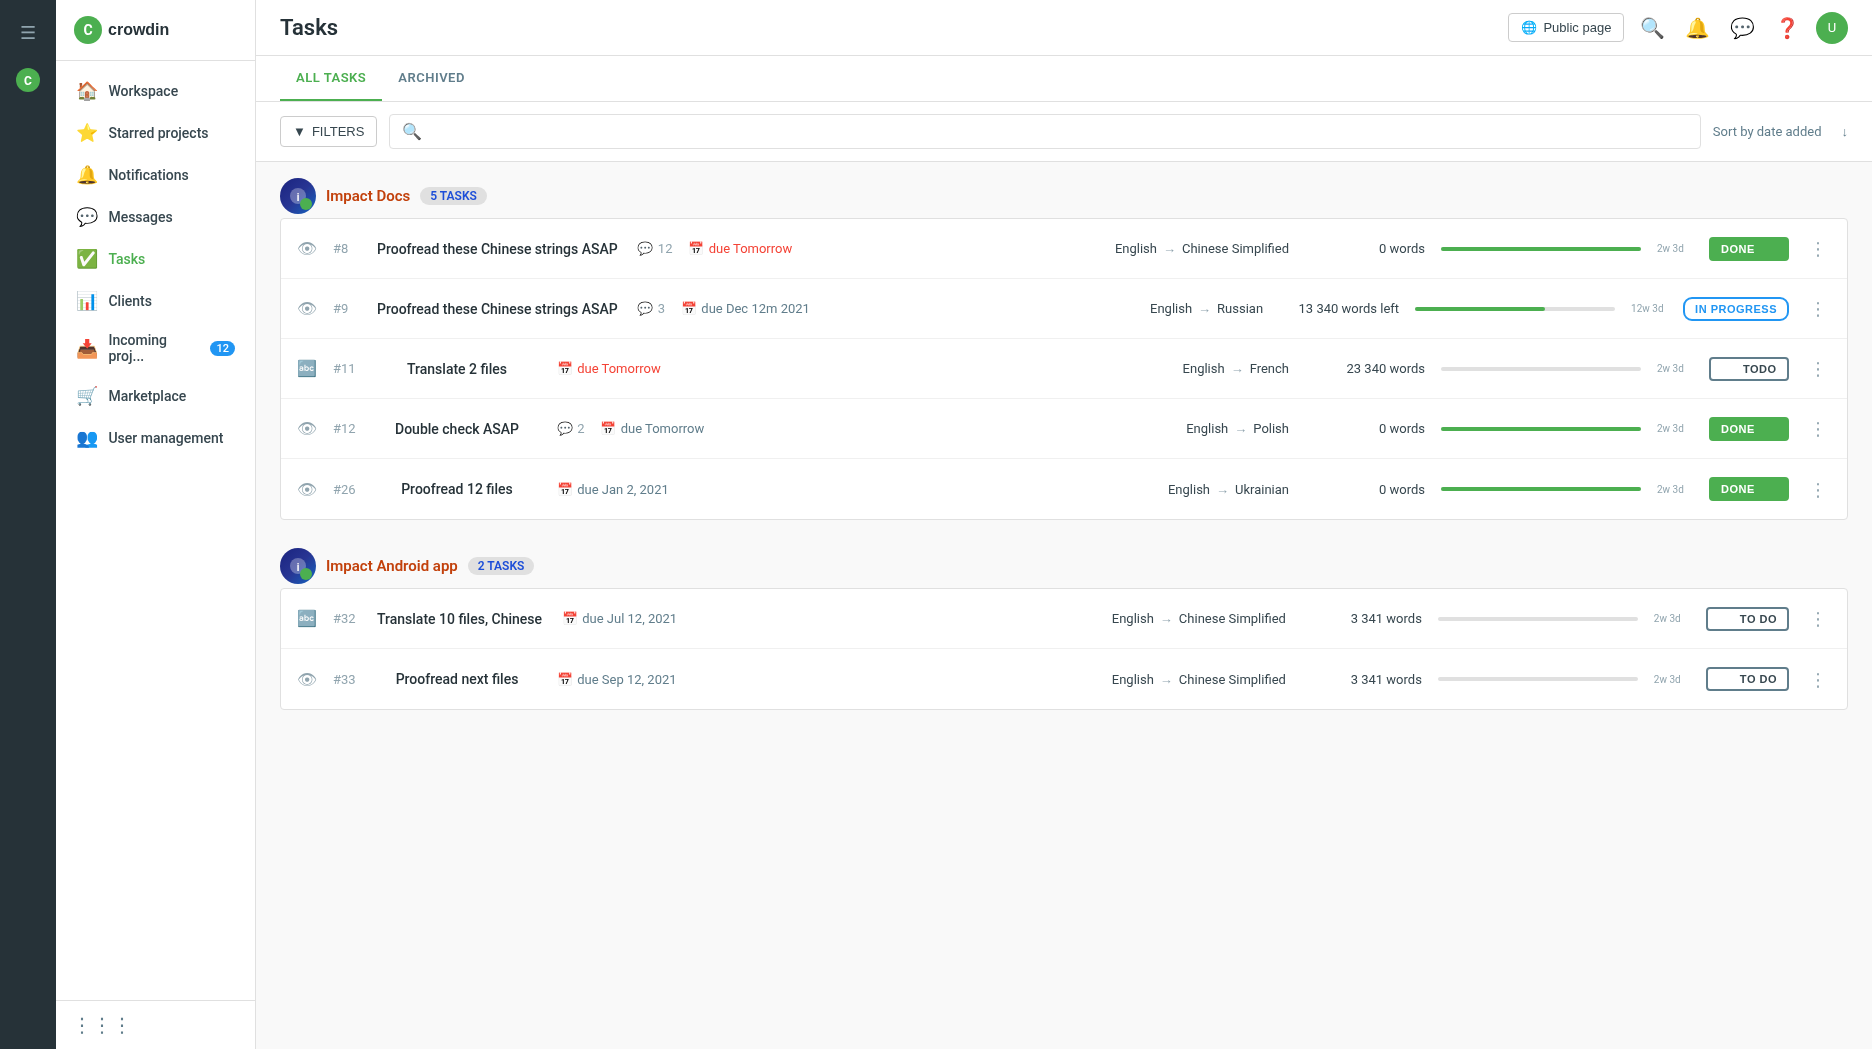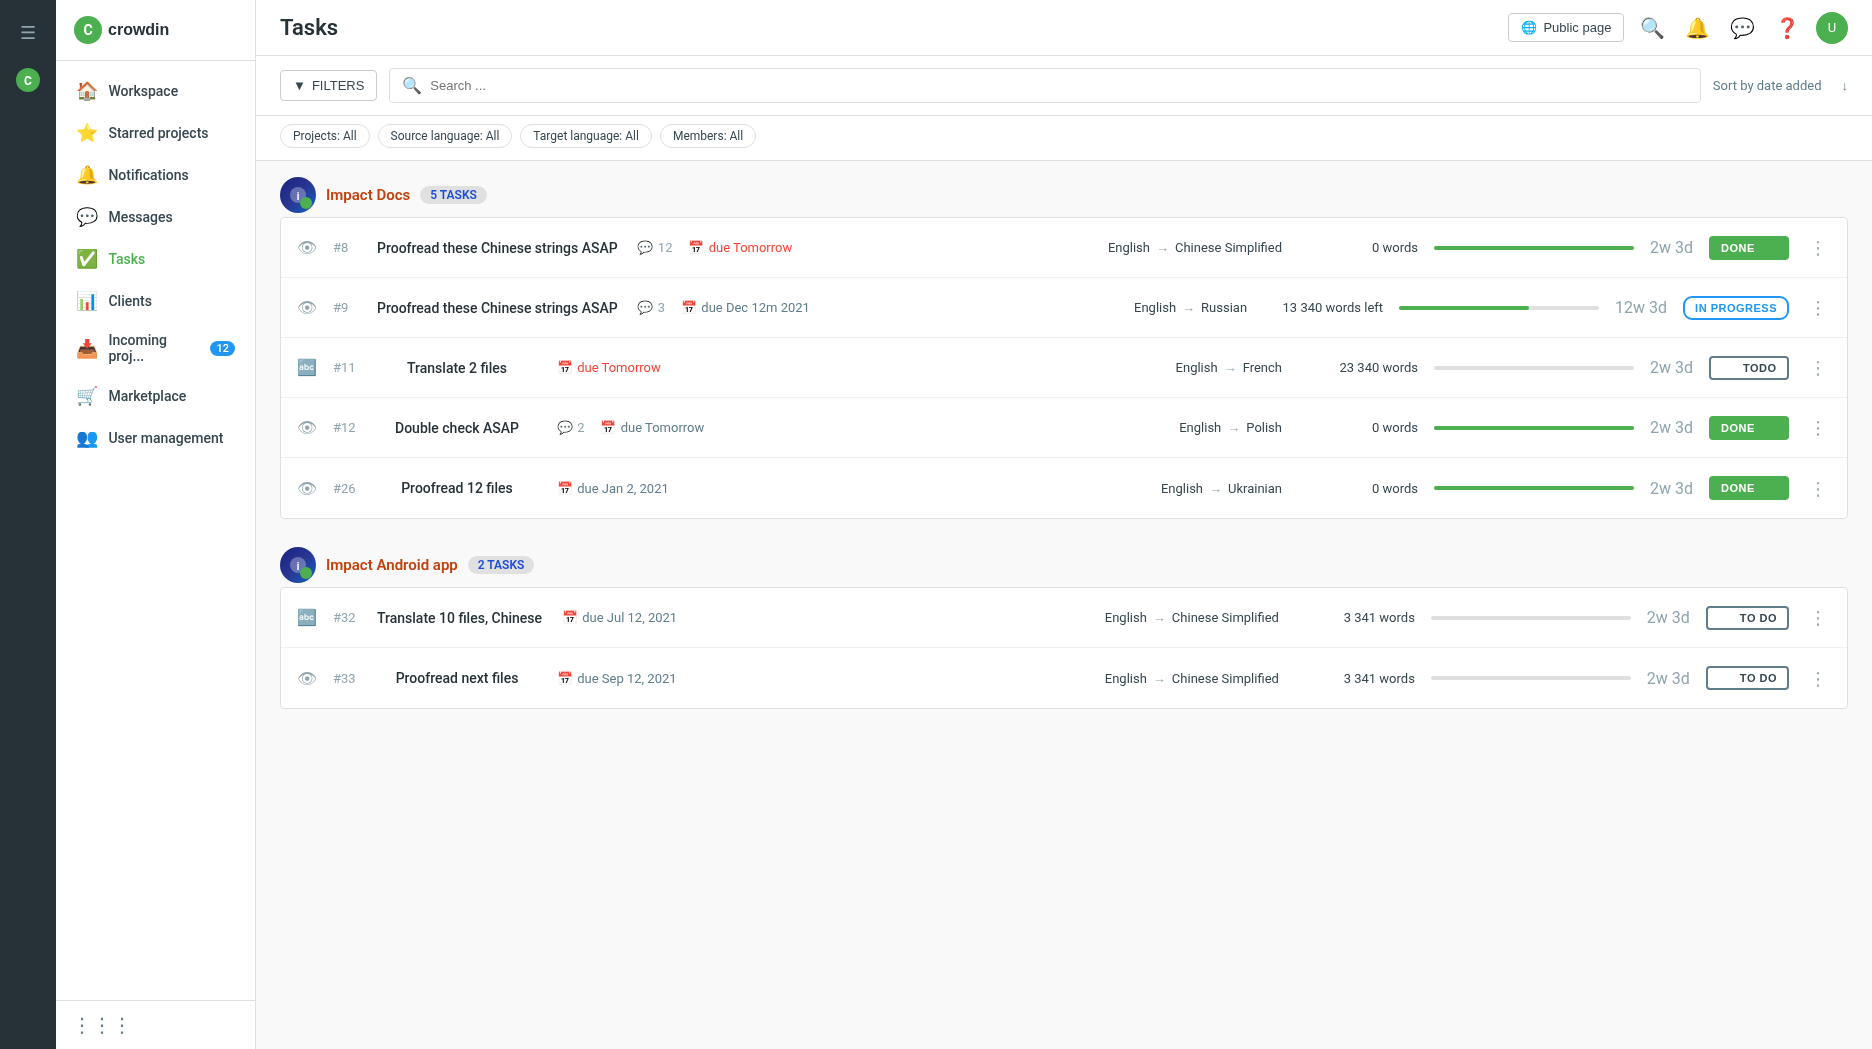--- a/index.html
+++ b/index.html
@@ -207,21 +207,21 @@
     .due-date { display: flex; align-items: center; gap: 4px; font-size: 13px; }
     .due-date.overdue { color: #f44336; }
     .due-date.normal { color: #607d8b; }
 
     .task-right { margin-left: auto; display: flex; align-items: center; gap: 16px; }
     .lang-info { display: flex; align-items: center; gap: 6px; font-size: 13px; color: #37474f; white-space: nowrap; }
     .lang-arrow { color: #90a4ae; }
     .words-info { font-size: 13px; color: #37474f; white-space: nowrap; min-width: 120px; text-align: right; }
     .progress-bar-container { width: 200px; height: 4px; background: #e0e0e0; border-radius: 2px; flex-shrink: 0; }
     .progress-bar { height: 100%; border-radius: 2px; background: #4caf50; }
-    .time-ago { font-size: 16px; color: #90a4ae; white-space: nowrap; min-width: 36px; }
+    .time-ago { font-size: 10px; color: #90a4ae; white-space: nowrap; min-width: 36px; }
 
     .status-btn {
       border: 2px solid;
       border-radius: 4px;
       padding: 4px 10px;
       font-size: 11px;
       font-weight: 700;
       cursor: pointer;
       white-space: nowrap;
       min-width: 80px;
@@ -311,42 +311,39 @@
       <span class="header-icon">🔍</span>
       <span class="header-icon">🔔</span>
       <span class="header-icon">💬</span>
       <span class="header-icon">❓</span>
       <div class="avatar">U</div>
     </div>
   </div>
 
   <div class="content">
 
+    <div class="tabs">
+      <div class="tab active">ALL TASKS</div>
+      <div class="tab">ARCHIVED</div>
+    </div>
 
     <div class="toolbar">
       <button class="filter-btn">
         <span>▼</span>
         <span>FILTERS</span>
       </button>
       <div class="search-box">
         <span>🔍</span>
-        <input type="text" placeholder="Search ..." style="">
       </div>
       <div class="sort-label">
         <span>Sort by date added</span>
         <span>↓</span>
       </div>
     </div>
 
-    <div class="filter-chips">
-      <div class="chip">Projects: All</div>
-      <div class="chip">Source language: All</div>
-      <div class="chip">Target language: All</div>
-      <div class="chip">Members: All</div>
-    </div>
 
     <div class="project-group">
       <div class="project-header">
         <div class="project-avatar">
           <div class="avatar-inner">
             <svg width="20" height="20" viewBox="0 0 20 20">
                 <circle cx="10" cy="10" r="8" fill="#fff" opacity="0.3"></circle>
                 <text x="10" y="15" text-anchor="middle" fill="white" font-size="10" font-weight="bold">i</text>
               </svg>
           </div>

